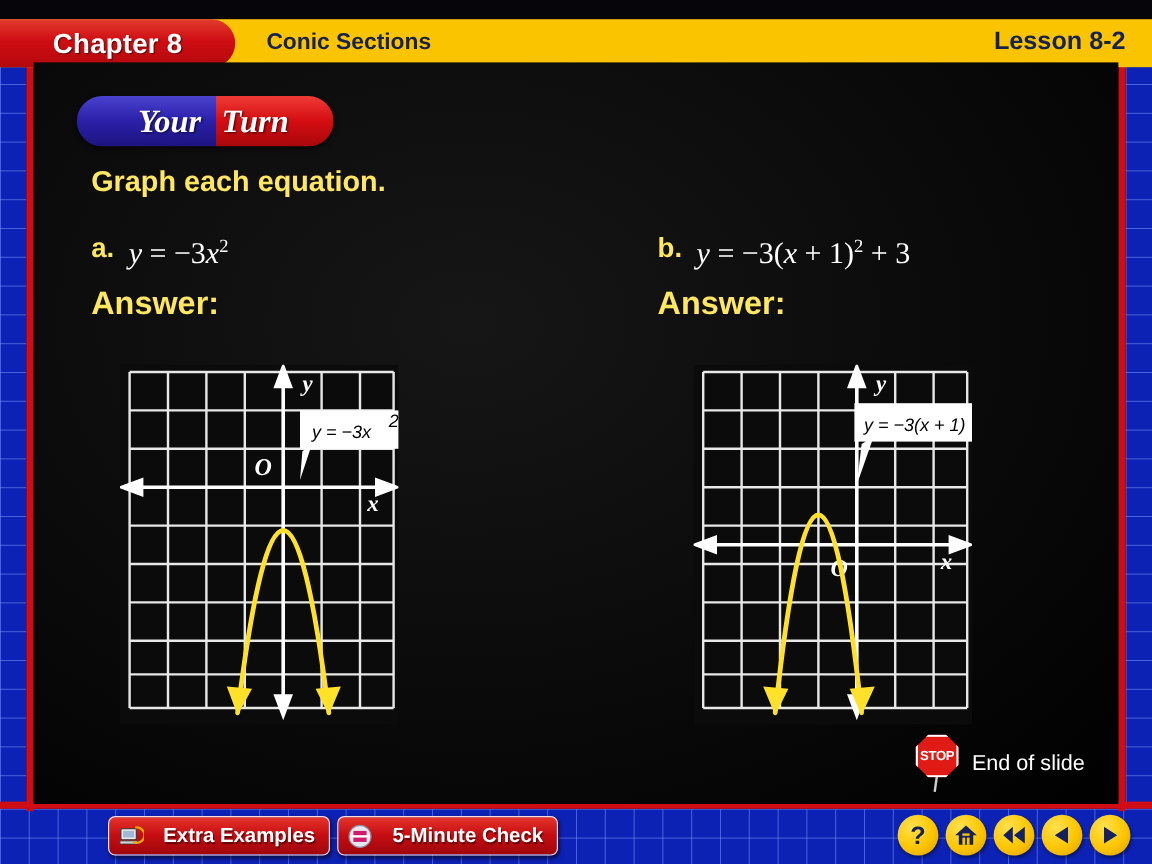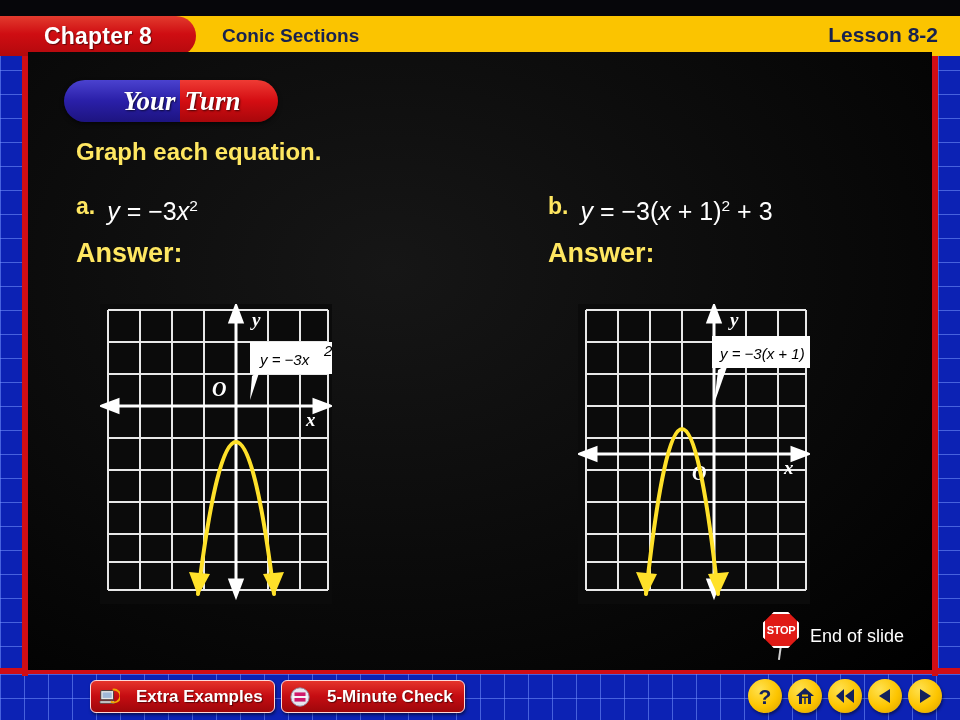--- a/index.html
+++ b/index.html
@@ -75,21 +75,21 @@
     width: 214px; height: 42px;
     border-radius: 21px;
     overflow: hidden;
     display: flex;
     box-shadow: 0 2px 4px rgba(0,0,0,0.6);
   }
   .yt-left {
     flex: 0 0 54%;
     background: linear-gradient(to bottom, #4a42cf 0%, #2a1fa8 50%, #1d1480 100%);
     display: flex; align-items: center; justify-content: flex-end;
-    padding-right: 4px;
+    padding-right: 12px;
   }
   .yt-right {
     flex: 1;
     background: linear-gradient(to bottom, #ef3b34 0%, #d40d12 50%, #a8070b 100%);
     display: flex; align-items: center; justify-content: flex-start;
     padding-left: 5px;
   }
   .yt-left span, .yt-right span {
     color: #fff; font-family: "Liberation Serif", serif;
     font-style: italic; font-weight: bold; font-size: 27px;
@@ -106,21 +106,21 @@
   .col-a { left: 48px; }
   .col-b { left: 520px; }
 
   .eq-line { display: flex; align-items: flex-start; height: 38px; }
   .eq-letter {
     color: #ffe761; font-size: 23px; font-weight: bold;
     margin-right: 12px; line-height: 32px;
   }
   .eq-math {
     color: #ffffff;
-    font-family: Liberation Sans, sans-serif;
+    font-family: Liberation Serif, serif;
     font-size: 25px; font-style: italic;
     white-space: nowrap; line-height: 32px; text-align: right;
   }
   .eq-math .op { font-style: normal; }
   .eq-math sup { font-size: 0.62em; font-style: normal; }
   .answer {
     color: #ffe761; font-size: 27px; font-weight: bold;
     margin-top: 10px;
   }
 

